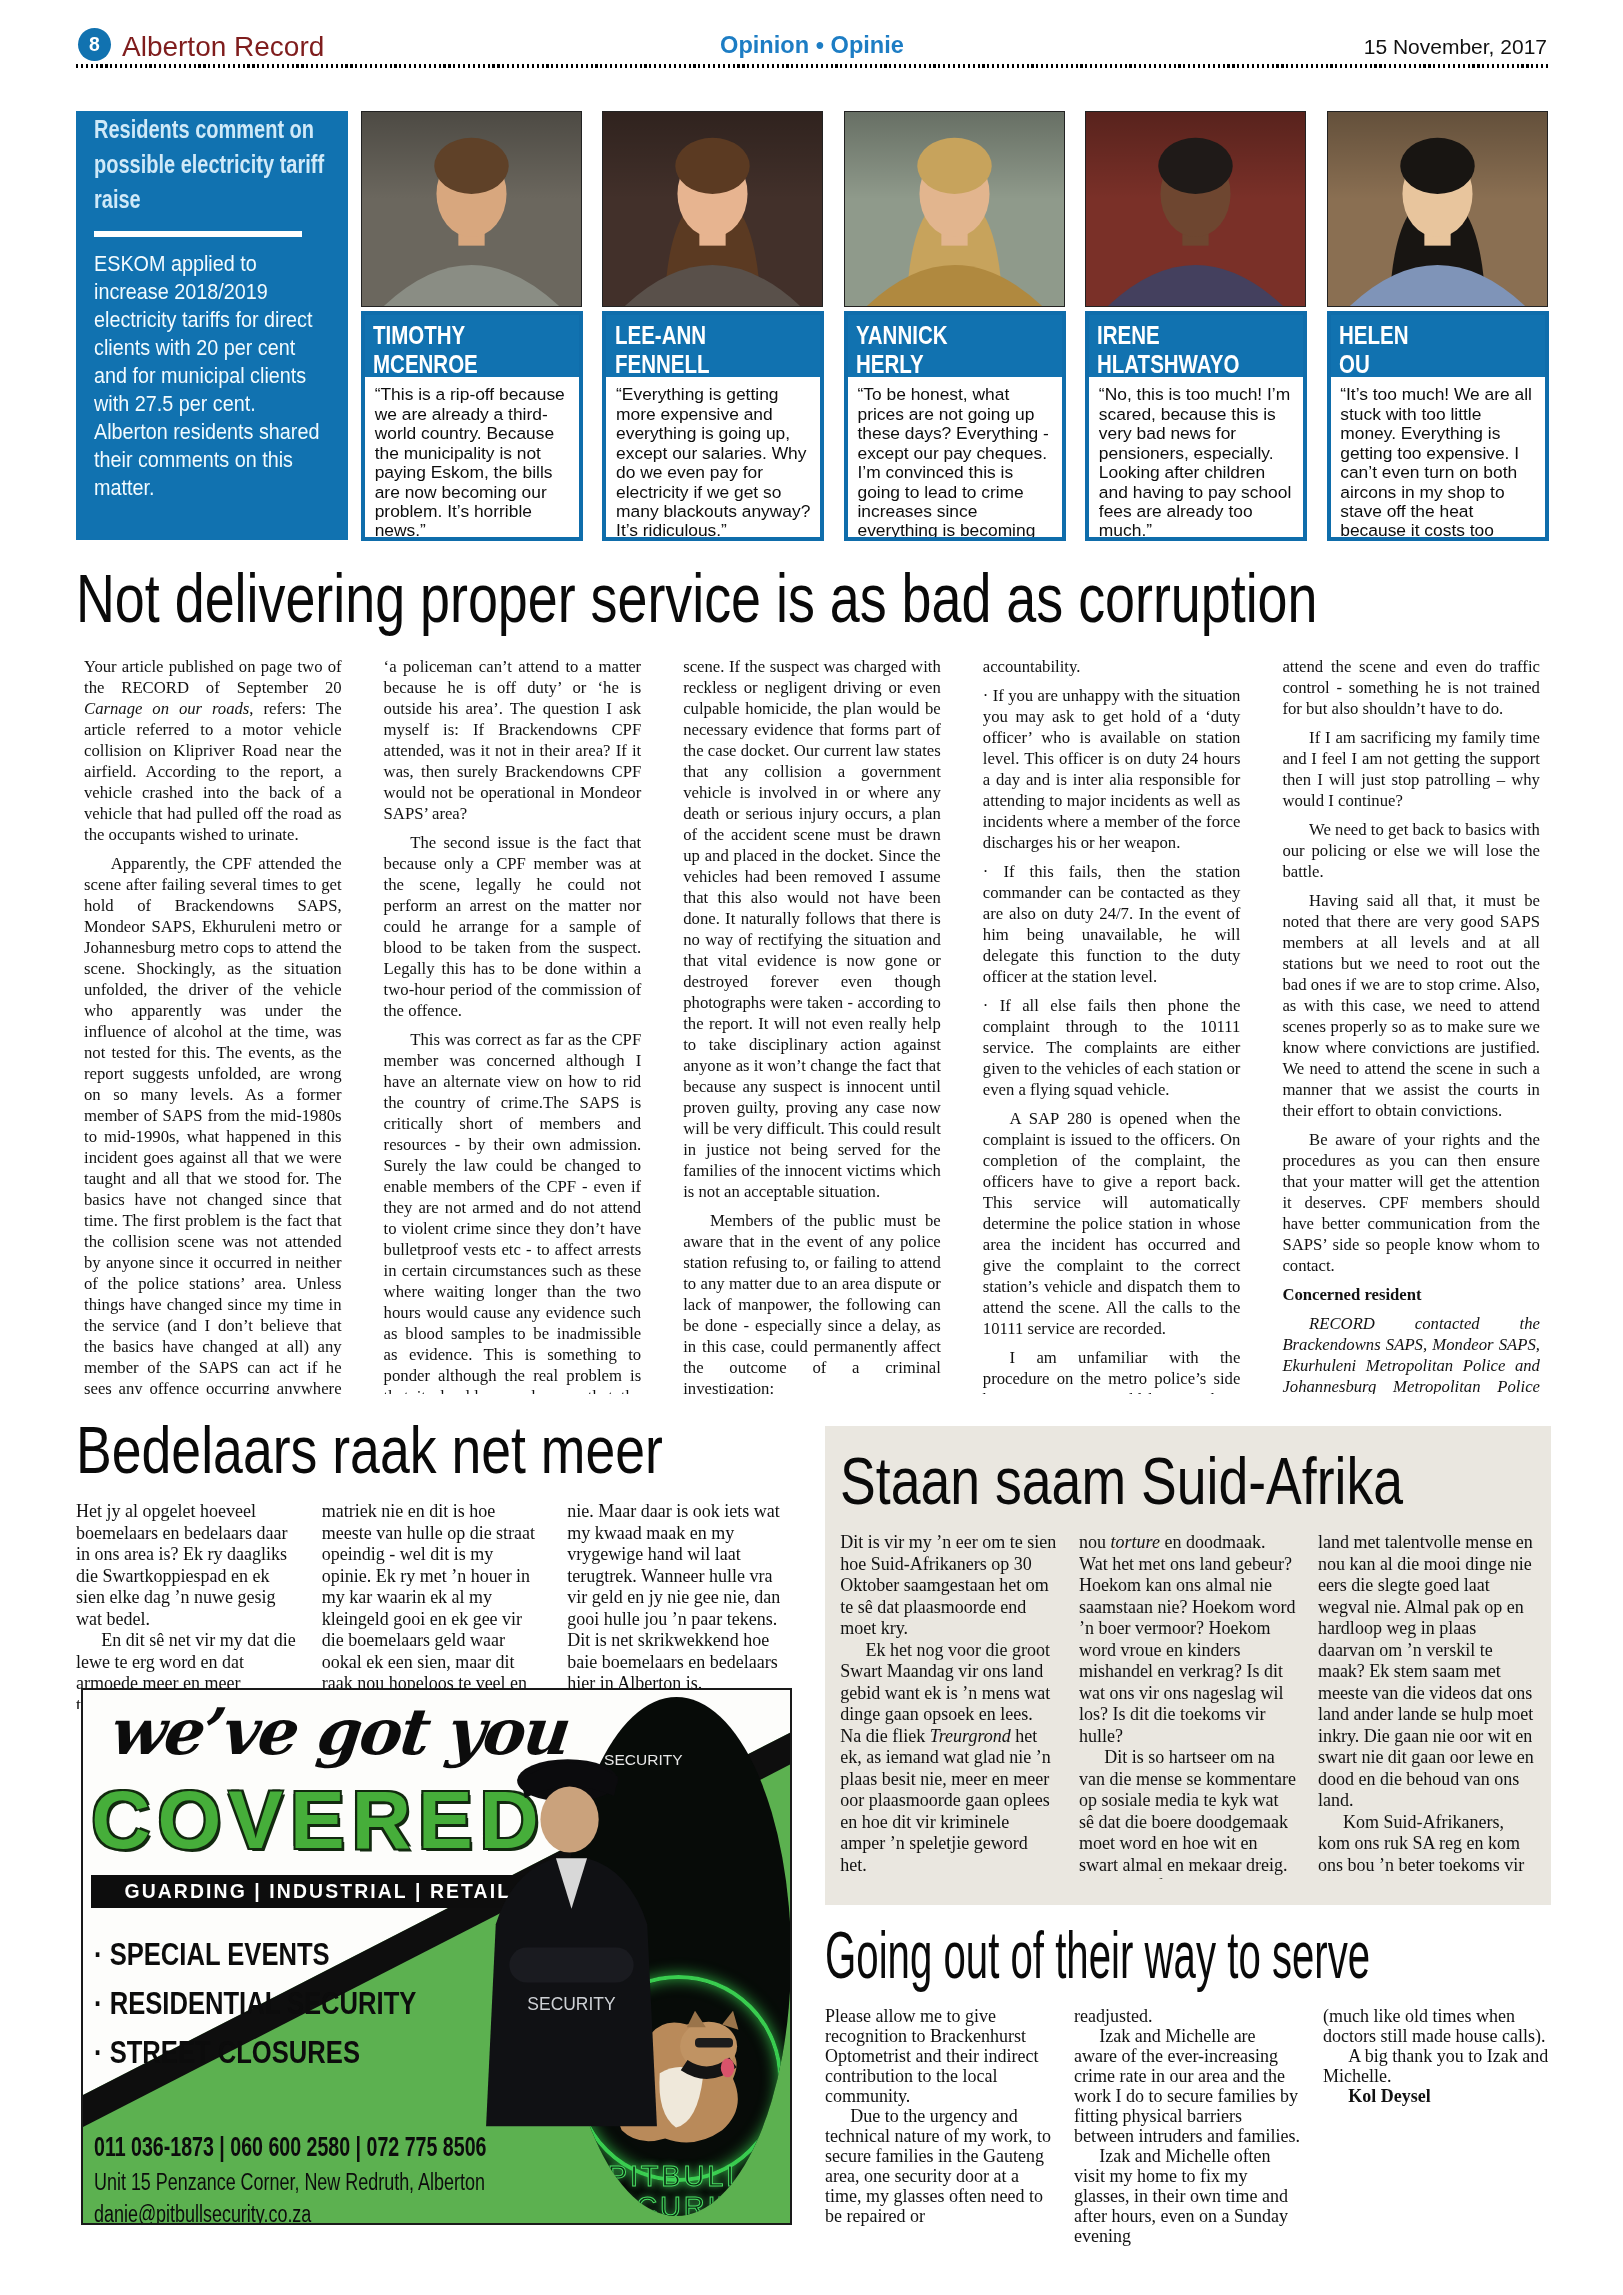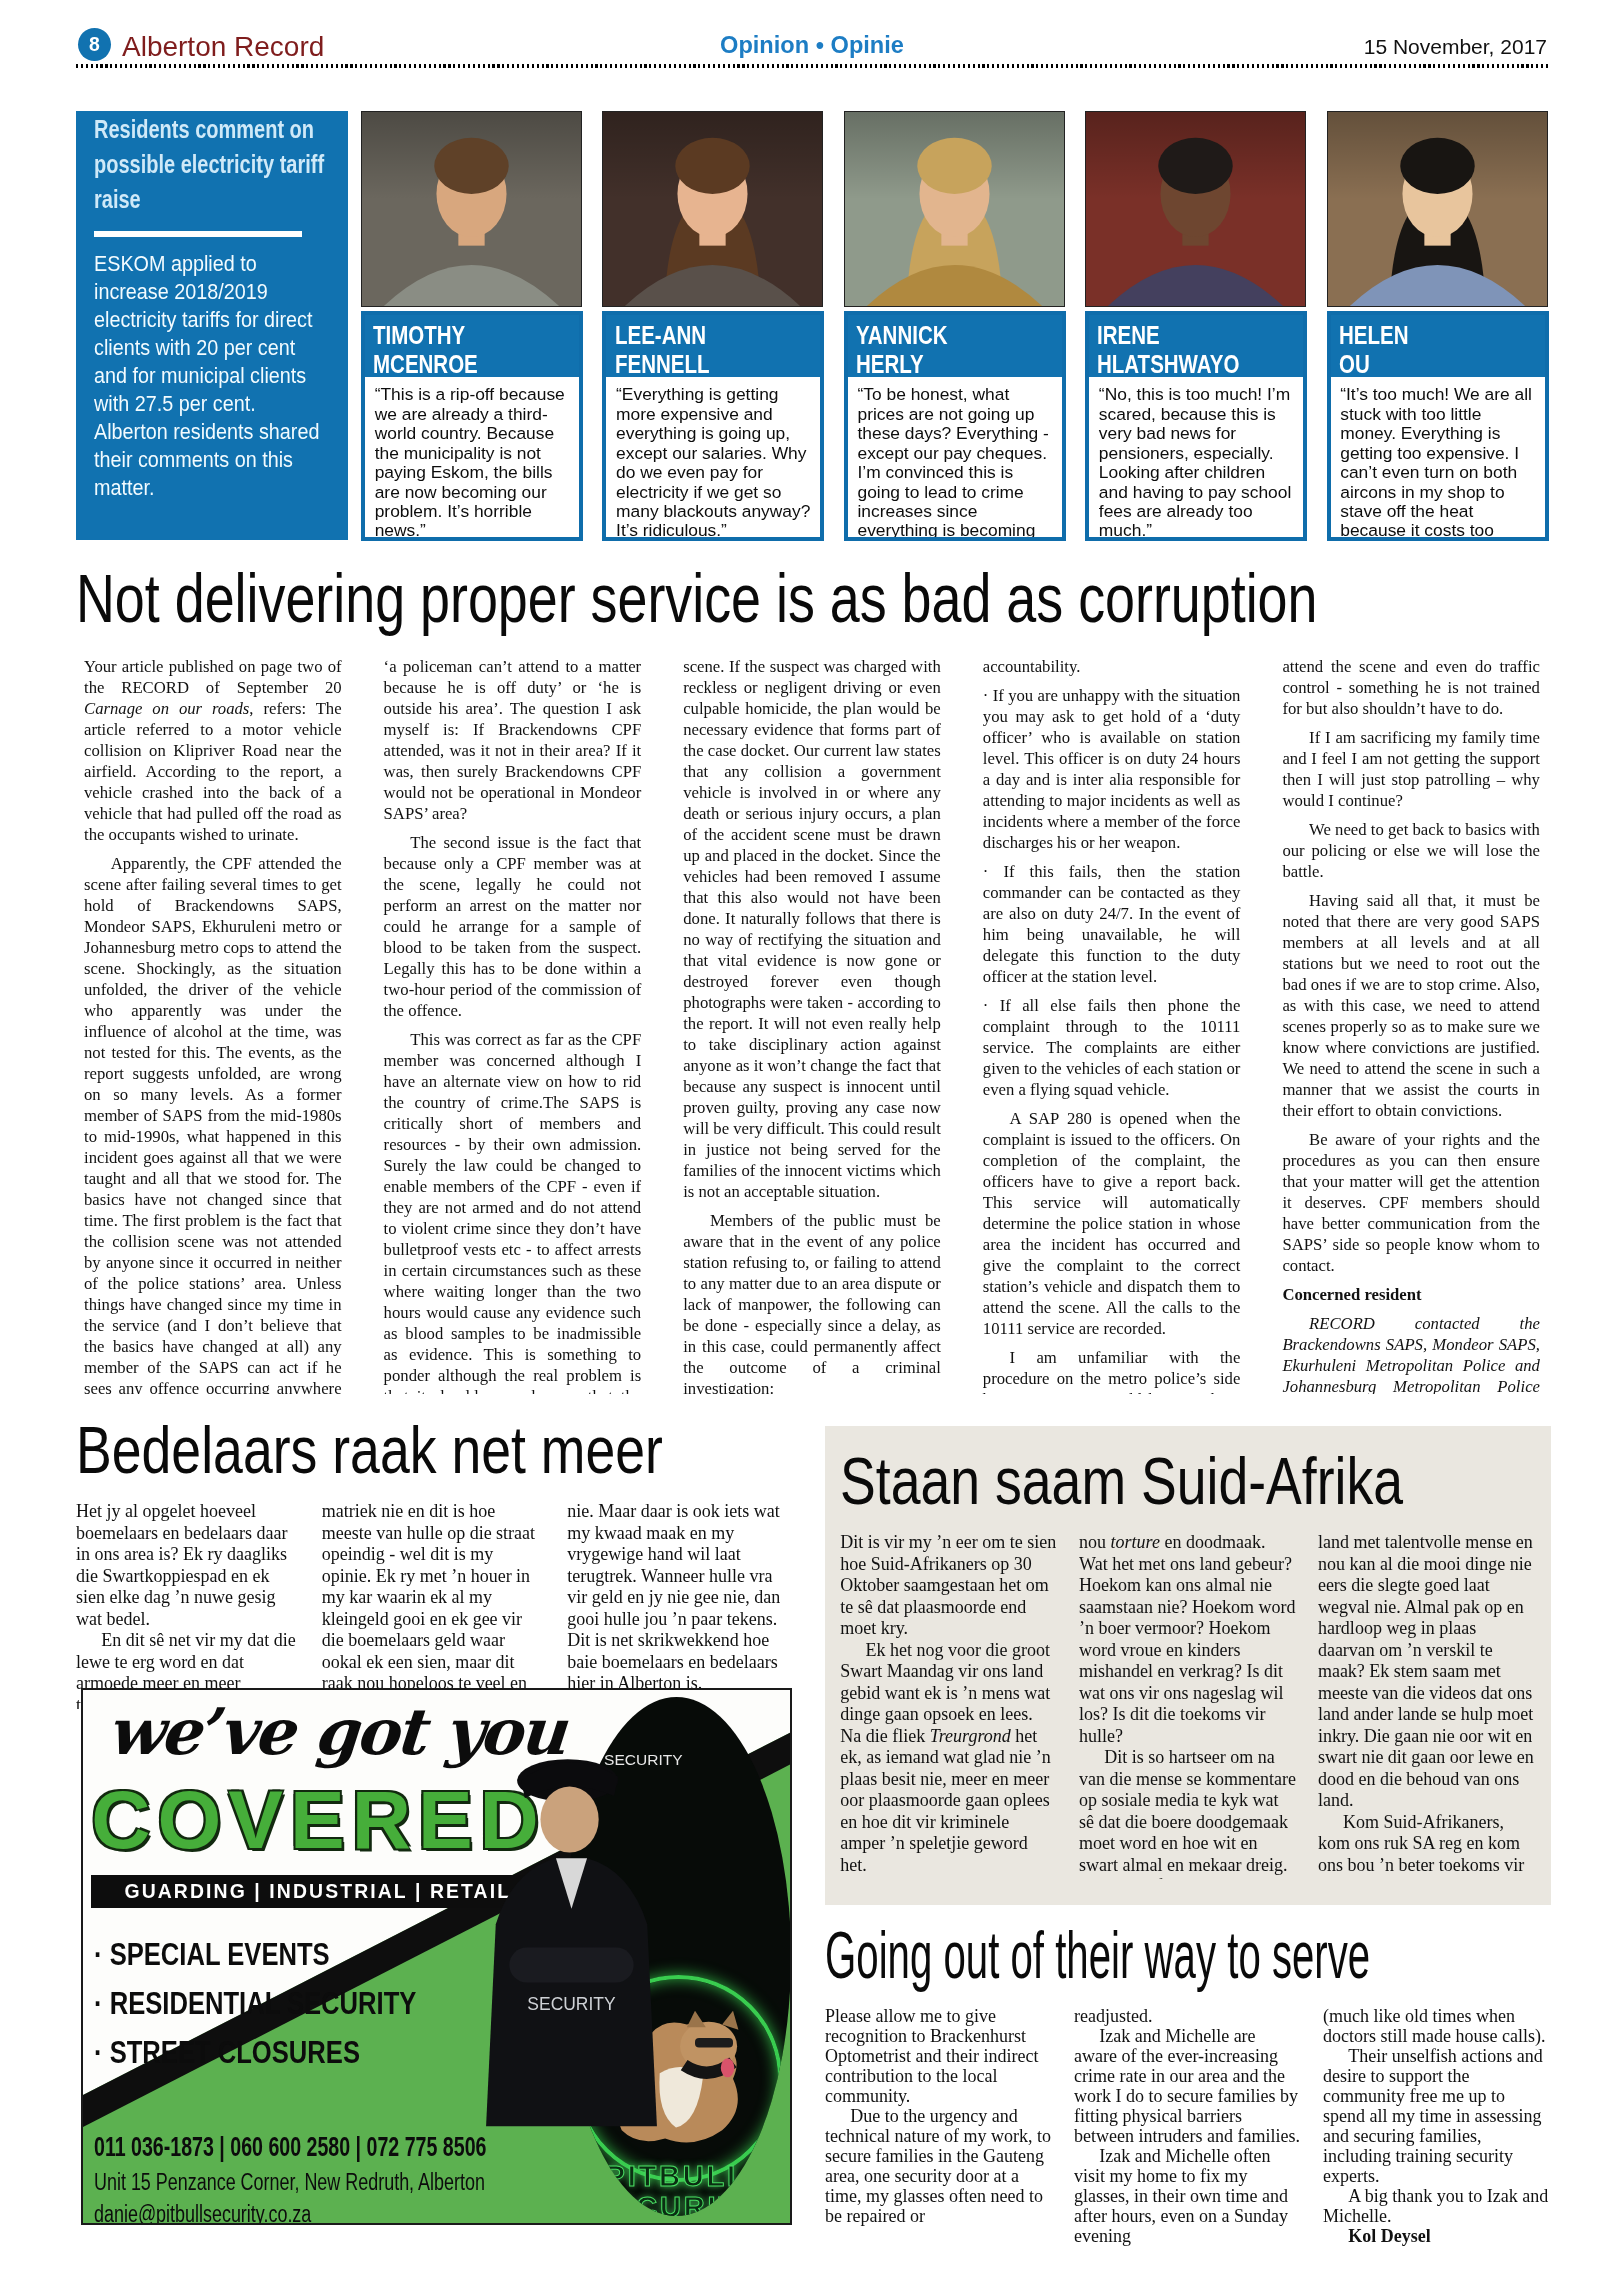--- a/index.html
+++ b/index.html
@@ -82,21 +82,21 @@
   .ad-contact{position:absolute;left:11px;top:441px;z-index:4;color:#0c0c0c;}
   .ad-phones{font-size:28px;font-weight:bold;transform:scaleX(.7);transform-origin:left top;
       white-space:nowrap;}
   .ad-addr,.ad-email{font-size:23px;transform:scaleX(.78);transform-origin:left top;
       white-space:nowrap;margin-top:5.6px;}
   .ad-oval{position:absolute;left:479px;top:7px;width:229px;height:519px;border-radius:50%;
       background:#070b08;z-index:2;overflow:hidden;}
   .ad-ring{position:absolute;left:12.5px;top:278px;width:199px;height:199px;border-radius:50%;
       border:4.9px solid #39cc4f;box-shadow:0 0 15.3px #2faa41,inset 0 0 15.3px #2faa41;}
   .ad-dog{position:absolute;left:19.4px;top:292px;width:190px;height:174px;}
-  .ad-logo{position:absolute;left:0;top:464px;width:100%;text-align:center;font-weight:bold;
+  .ad-logo{position:absolute;left:0;top:464px;width:100%;text-align:center;font-weight:normal;
       font-size:29px;line-height:30.5px;letter-spacing:2.8px;color:#0a2f12;
       -webkit-text-stroke:1px #4ade63;text-shadow:0 0 7px rgba(74,222,99,.9);}
   .ad-guard{position:absolute;left:372px;top:44px;width:233px;height:396px;z-index:3;}
   
   em{font-style:italic;}
 </style>
 </head>
 <body>
 
 <div id="page">
@@ -294,21 +294,20 @@
           <p>Please allow me to give recognition to Brackenhurst Optometrist and their indirect contribution to the local community.</p>
           <p class="ind">Due to the urgency and technical nature of my work, to secure families in the Gauteng area, one security door at a time, my glasses often need to be repaired or</p>
         </div>
       <div class="col serif-low" style="height:264px;line-height:20px;">
           <p>readjusted.</p>
           <p class="ind">Izak and Michelle are aware of the ever-increasing crime rate in our area and the work I do to secure families by fitting physical barriers between intruders and families.</p>
           <p class="ind">Izak and Michelle often visit my home to fix my glasses, in their own time and after hours, even on a Sunday evening</p>
         </div>
       <div class="col serif-low" style="height:264px;line-height:20px;">
           <p>(much like old times when doctors still made house calls).</p>
-          <p class="ind">Their unselfish actions and desire to support the community free me up to spend all my time in assessing and securing families, including training security experts.</p>
           <p class="ind">A big thank you to Izak and Michelle.</p>
           <p class="ind b">Kol Deysel</p>
         </div>
     </div>
   </div>
 
   <div class="ad" style="background: rgb(92, 177, 80);">
     <div class="ad-layer ad-white"></div>
     <div class="ad-layer ad-stripe"></div>
 

